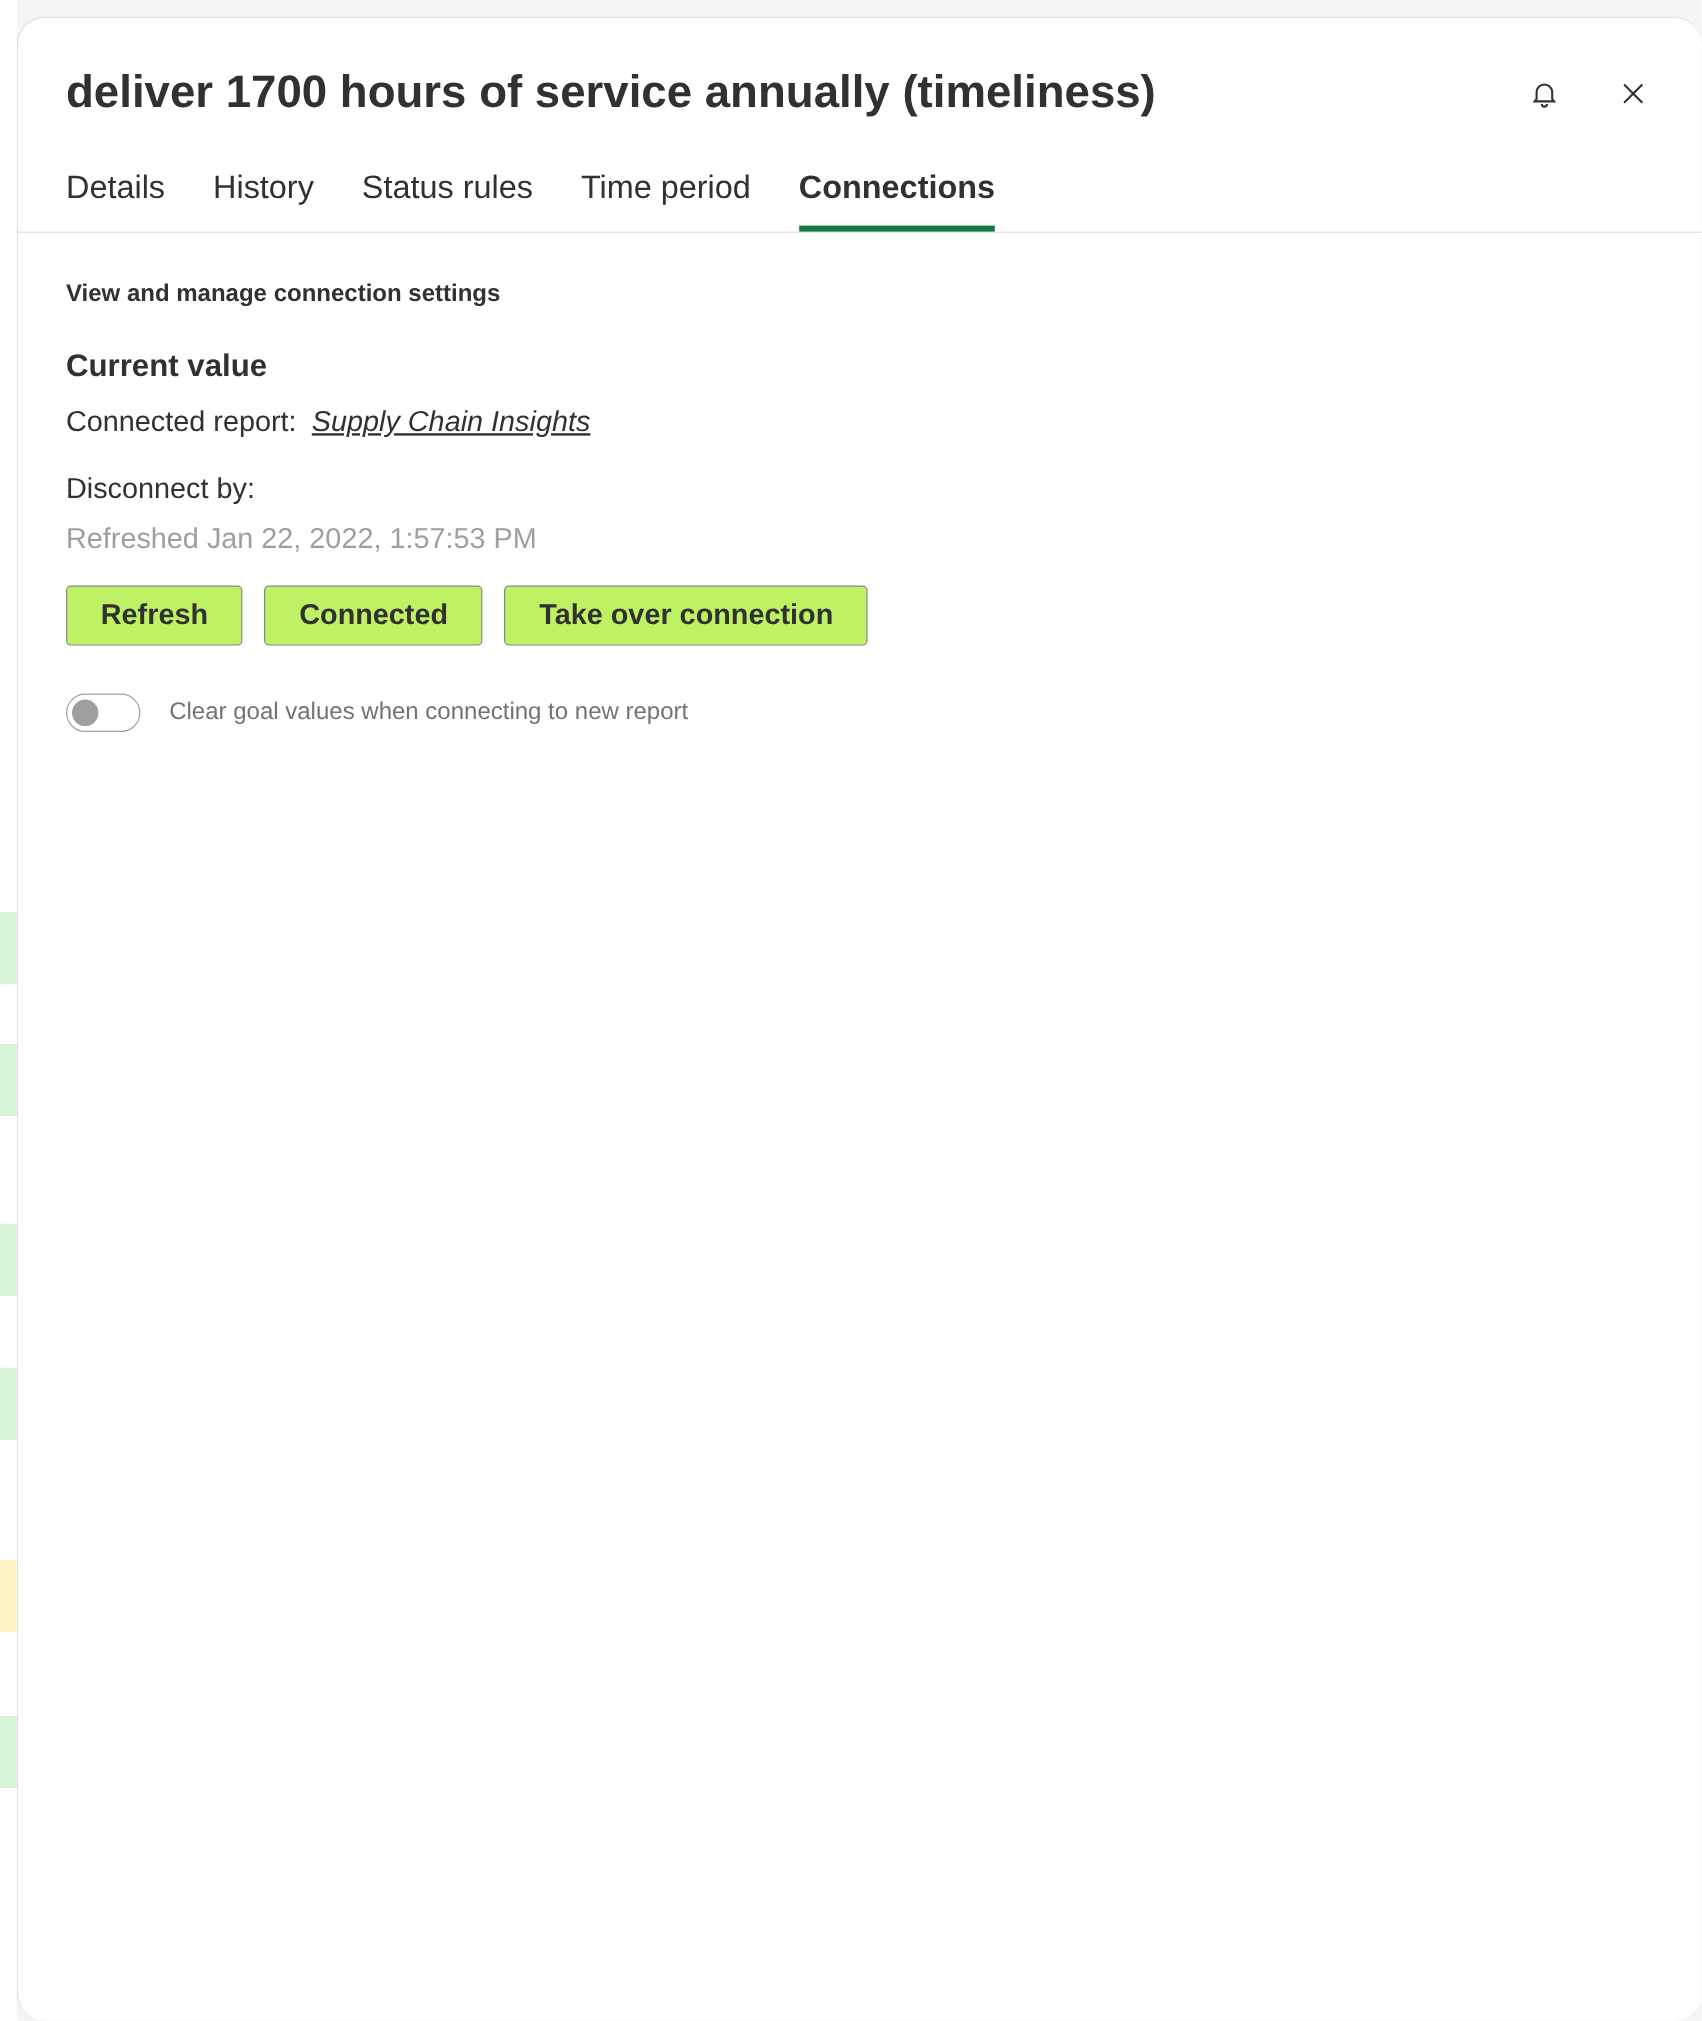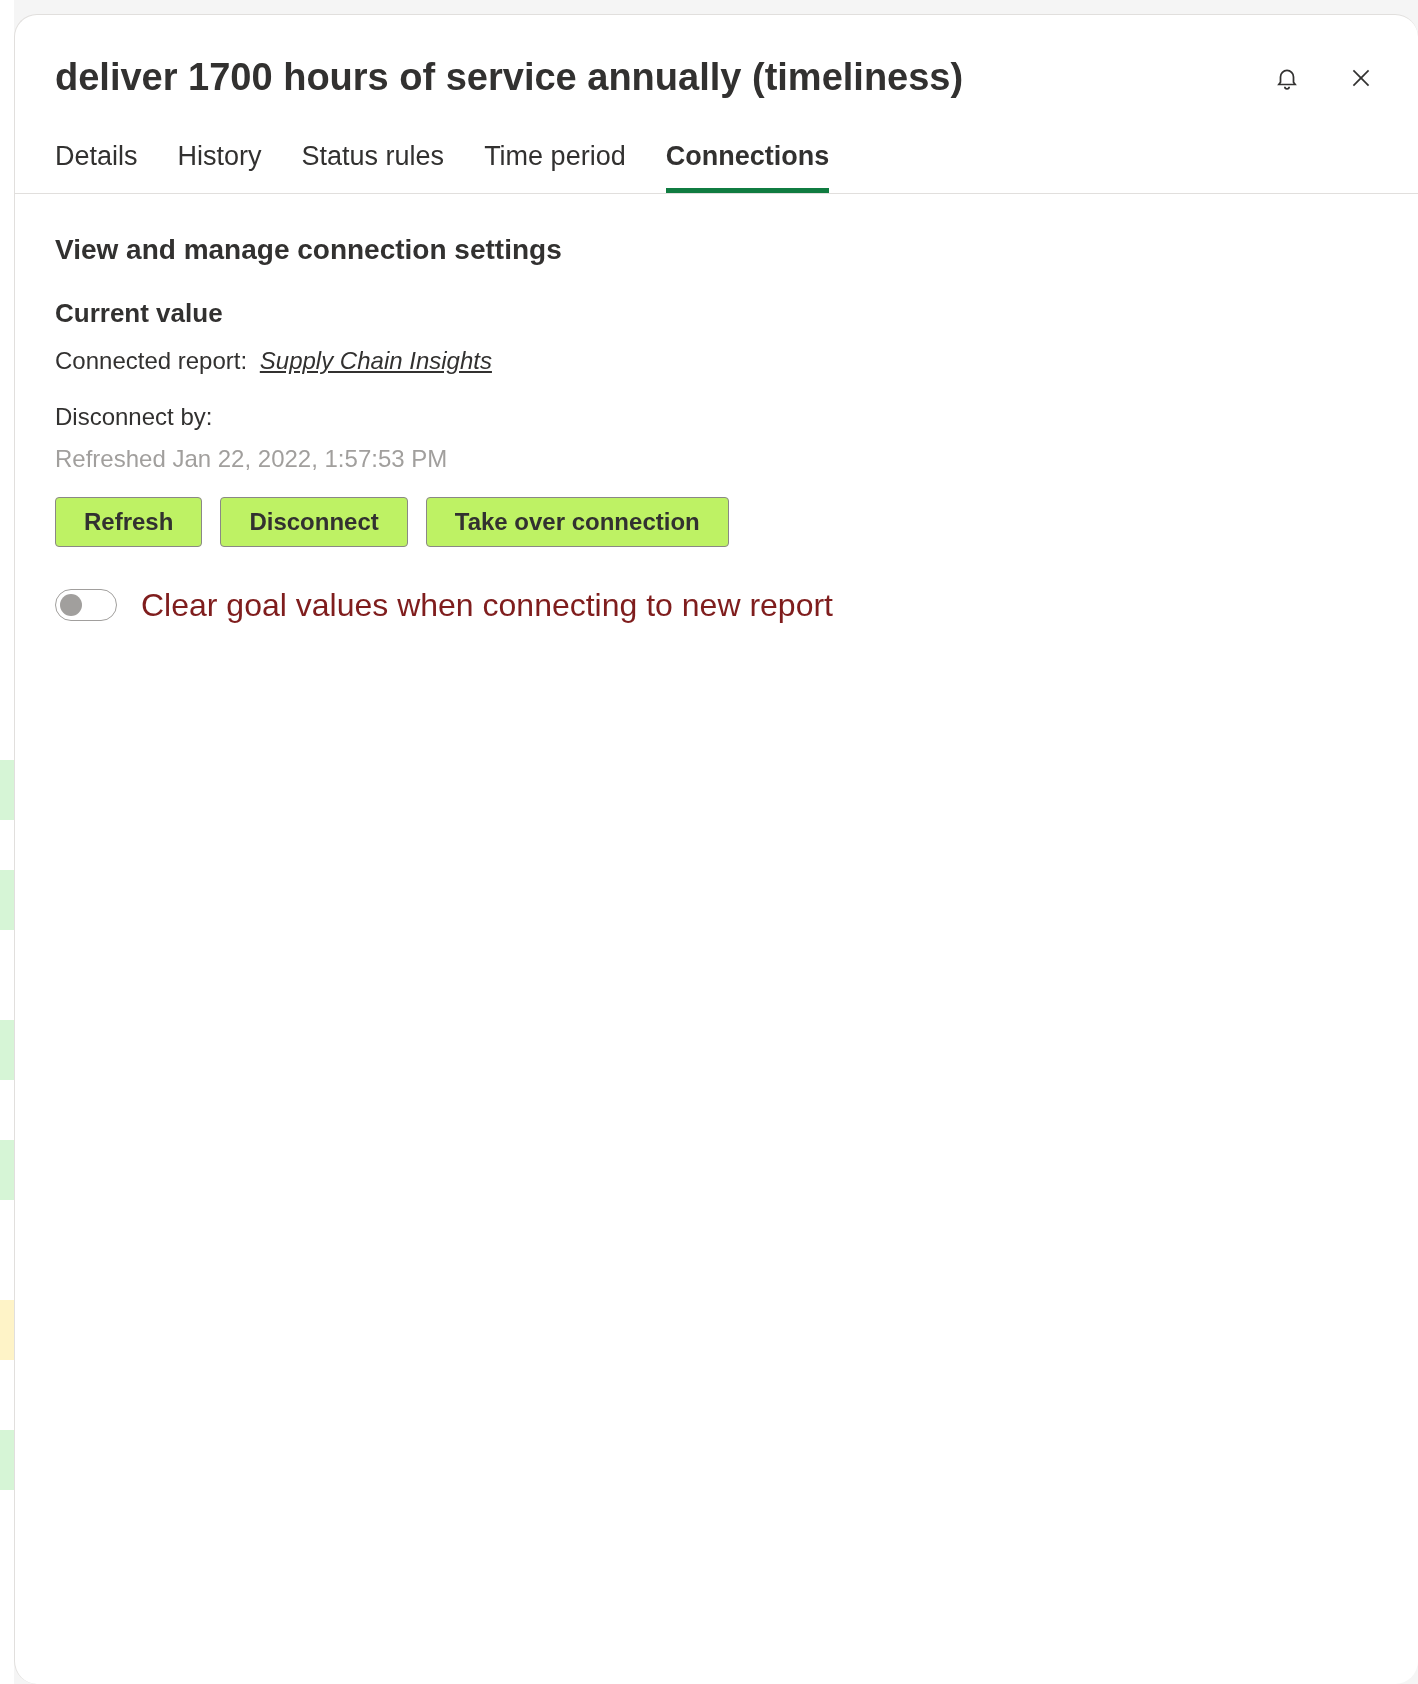--- a/index.html
+++ b/index.html
@@ -96,21 +96,21 @@
     }
     .tab.active {
       font-weight: 600;
       border-bottom-color: #107c41;
     }
     .content {
       padding: 40px;
       flex: 1;
     }
     .section-title {
-      font-size: 28px;
+      font-size: 20px;
       font-weight: 600;
       color: #323130;
       margin-bottom: 32px;
     }
     .subsection-title {
       font-size: 26px;
       font-weight: 600;
       color: #323130;
       margin-bottom: 18px;
     }
@@ -170,22 +170,22 @@
     .toggle-knob {
       position: absolute;
       left: 4px;
       top: 4px;
       width: 22px;
       height: 22px;
       border-radius: 50%;
       background: #a19f9d;
     }
     .toggle-label {
-      font-size: 32px;
-      color: #7f1d1d;
+      font-size: 20px;
+      color: #737373;
     }
   </style>
 </head>
 <body>
 
 <div class="sidebar-strip">
   <div class="strip-block green" style="top:760px"></div>
   <div class="strip-block green" style="top:870px"></div>
   <div class="strip-block green" style="top:1020px"></div>
   <div class="strip-block green" style="top:1140px"></div>
@@ -233,21 +233,21 @@
 
     <div class="connected-by">
       <span>Disconnect by:</span>
       <span></span>
     </div>
 
     <div class="refreshed">Refreshed Jan 22, 2022, 1:57:53 PM</div>
 
     <div class="button-row">
       <button class="btn">Refresh</button>
-      <button class="btn">Disconnect</button>
+      <button class="btn">Connected</button>
       <button class="btn">Take over connection</button>
     </div>
 
     <div class="toggle-row">
       <div class="toggle" aria-checked="off">
         <div class="toggle-knob"></div>
       </div>
       <span class="toggle-label">Clear goal values when connecting to new report</span>
     </div>
   </div>

